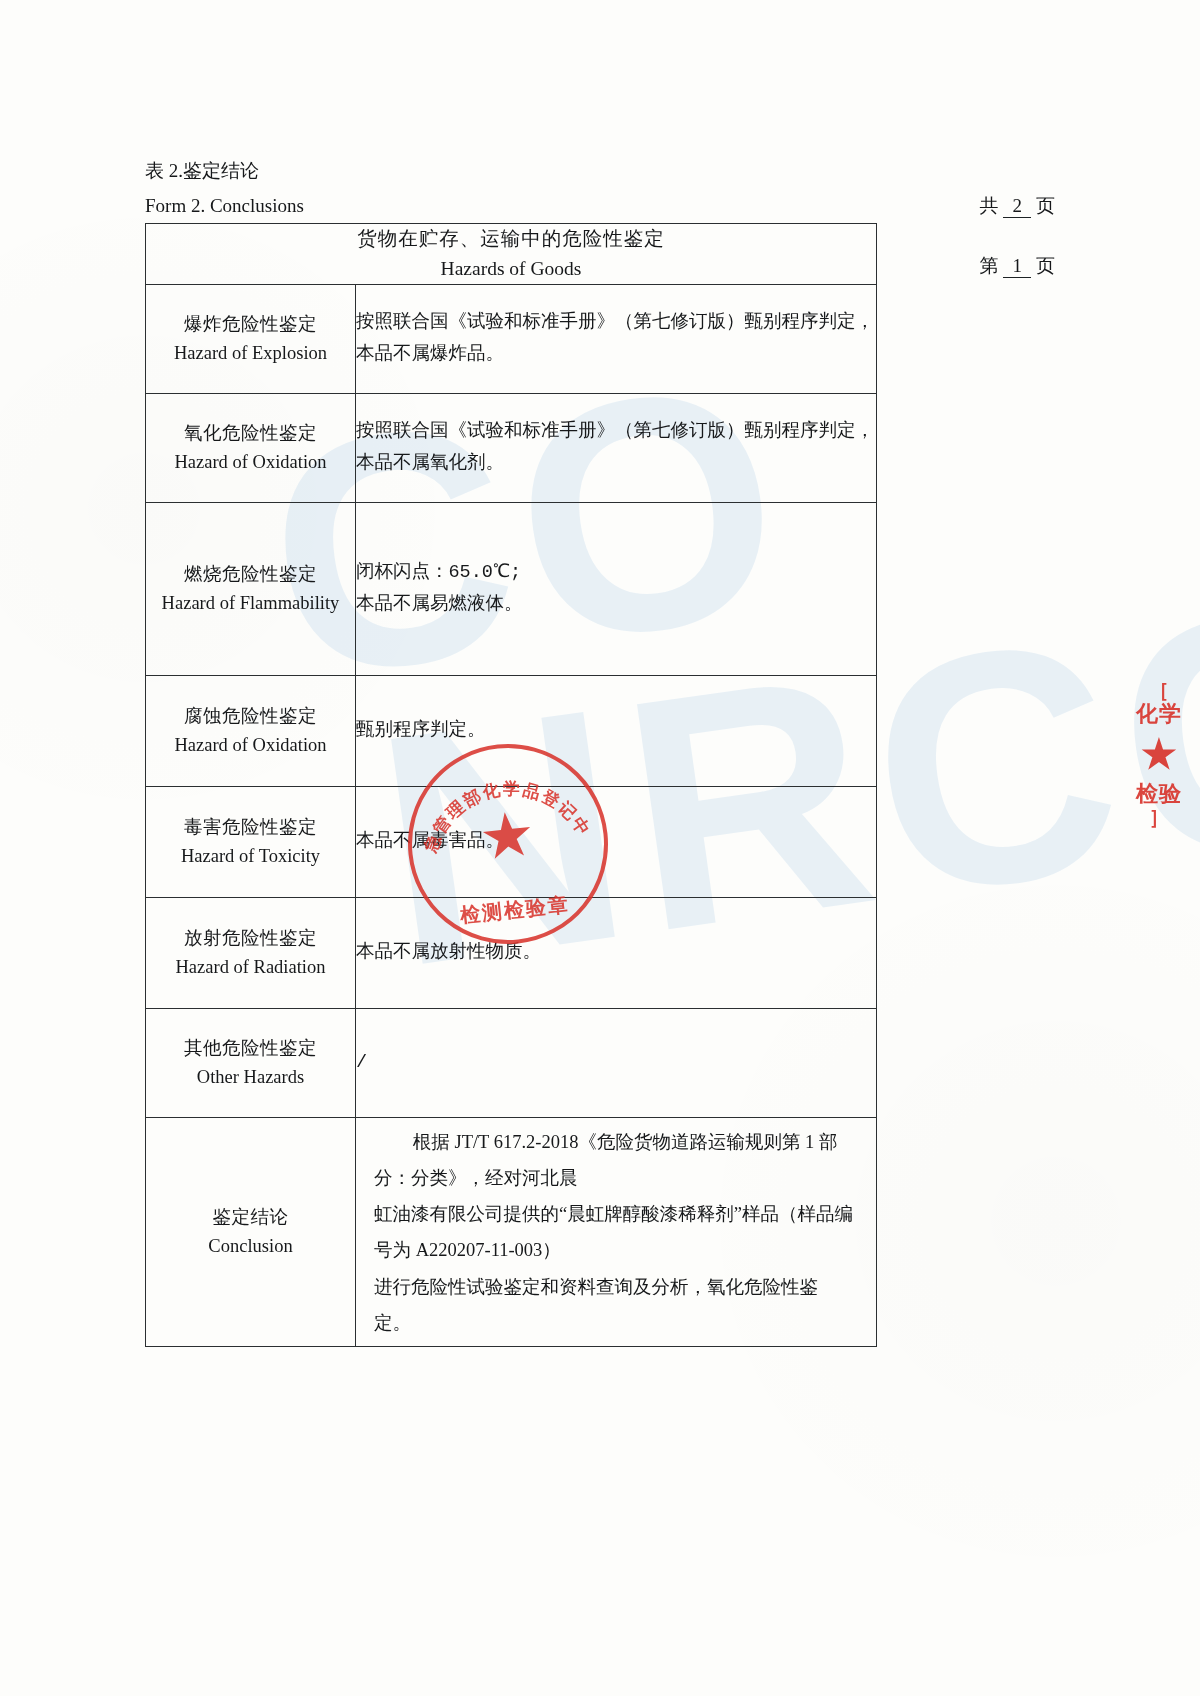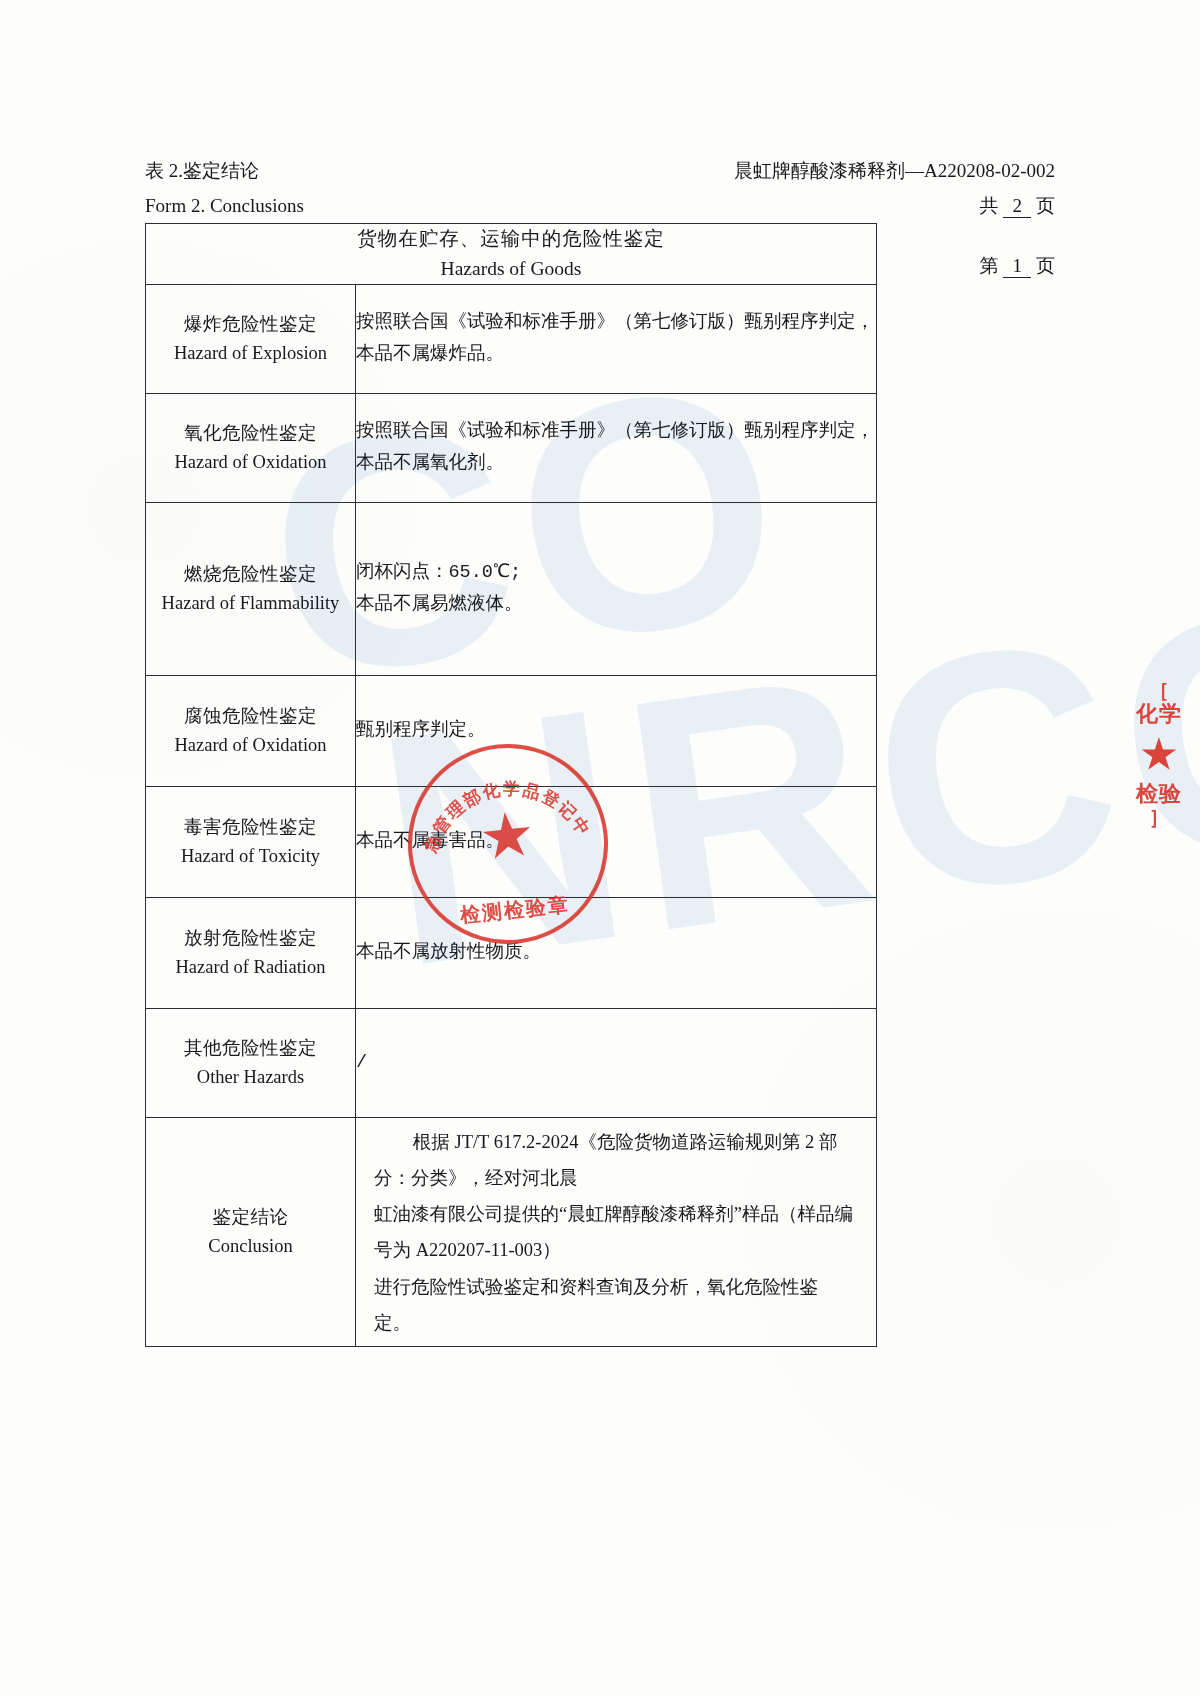--- a/index.html
+++ b/index.html
@@ -220,21 +220,20 @@
 <div class="watermark">
   <div class="wm-line1">CO</div>
   <div class="wm-line2">NRCC</div>
 </div>
 
 <div class="page">
 
   <div class="header">
     <div class="header-row">
       <div class="hdr-left">表 2.鉴定结论</div>
-      <div class="hdr-right">晨虹牌醇酸漆稀释剂—A220208-02-002</div>
     </div>
     <div class="header-row">
       <div class="hdr-left">Form 2. Conclusions</div>
       <div class="pages-line">
         <span class="pg-item">
           <span>共</span>
           <span class="pg-num">2</span>
           <span>页</span>
         </span>
         <span class="pg-item">
@@ -330,21 +329,21 @@
         </td>
       </tr>
 
       <tr class="r-conclusion">
         <td class="label-cell">
           <div class="label-cn">鉴定结论</div>
           <div class="label-en">Conclusion</div>
         </td>
         <td>
           <div class="conclusion-text">
-            <p class="indent">根据 JT/T 617.2-2024《危险货物道路运输规则第 2 部分：分类》，经对河北晨</p>
+            <p class="indent">根据 JT/T 617.2-2018《危险货物道路运输规则第 1 部分：分类》，经对河北晨</p>
             <p>虹油漆有限公司提供的“晨虹牌醇酸漆稀释剂”样品（样品编号为 A220207-11-003）</p>
             <p>进行危险性试验鉴定和资料查询及分析，氧化危险性鉴定。</p>
           </div>
         </td>
       </tr>
     </tbody>
   </table>
 
   <div class="stamp">
     <svg class="stamp-arc" viewBox="0 0 192 192">

